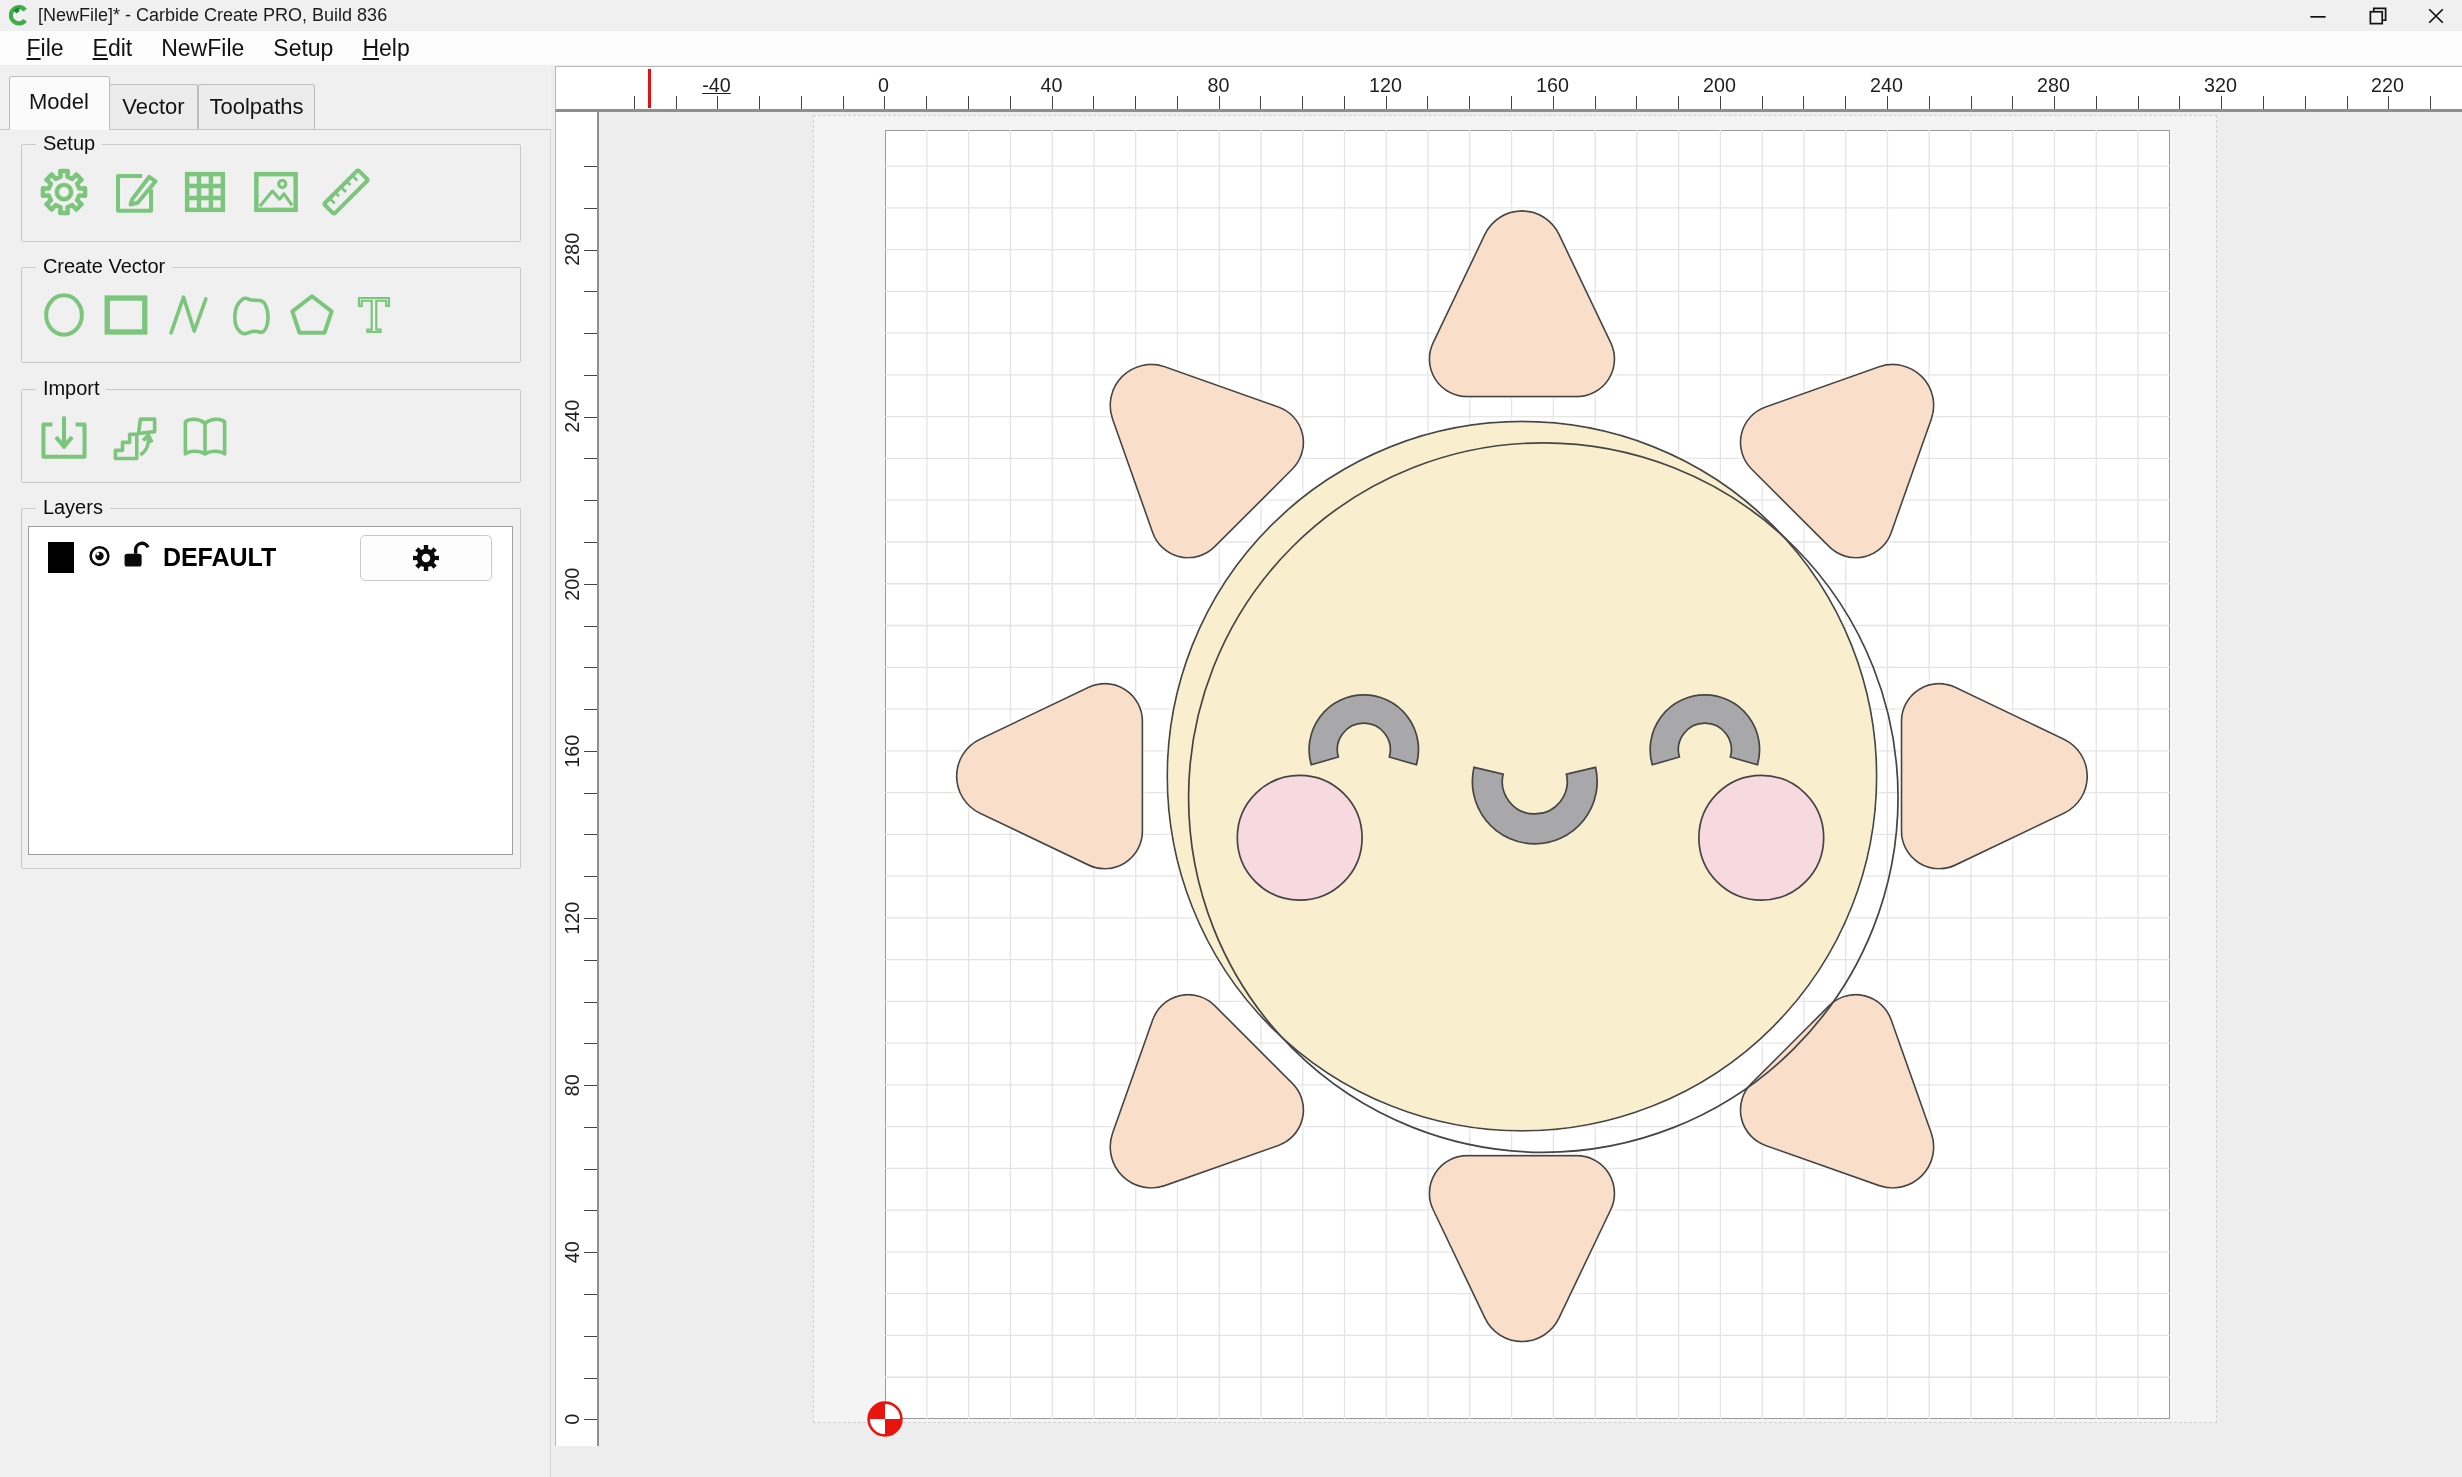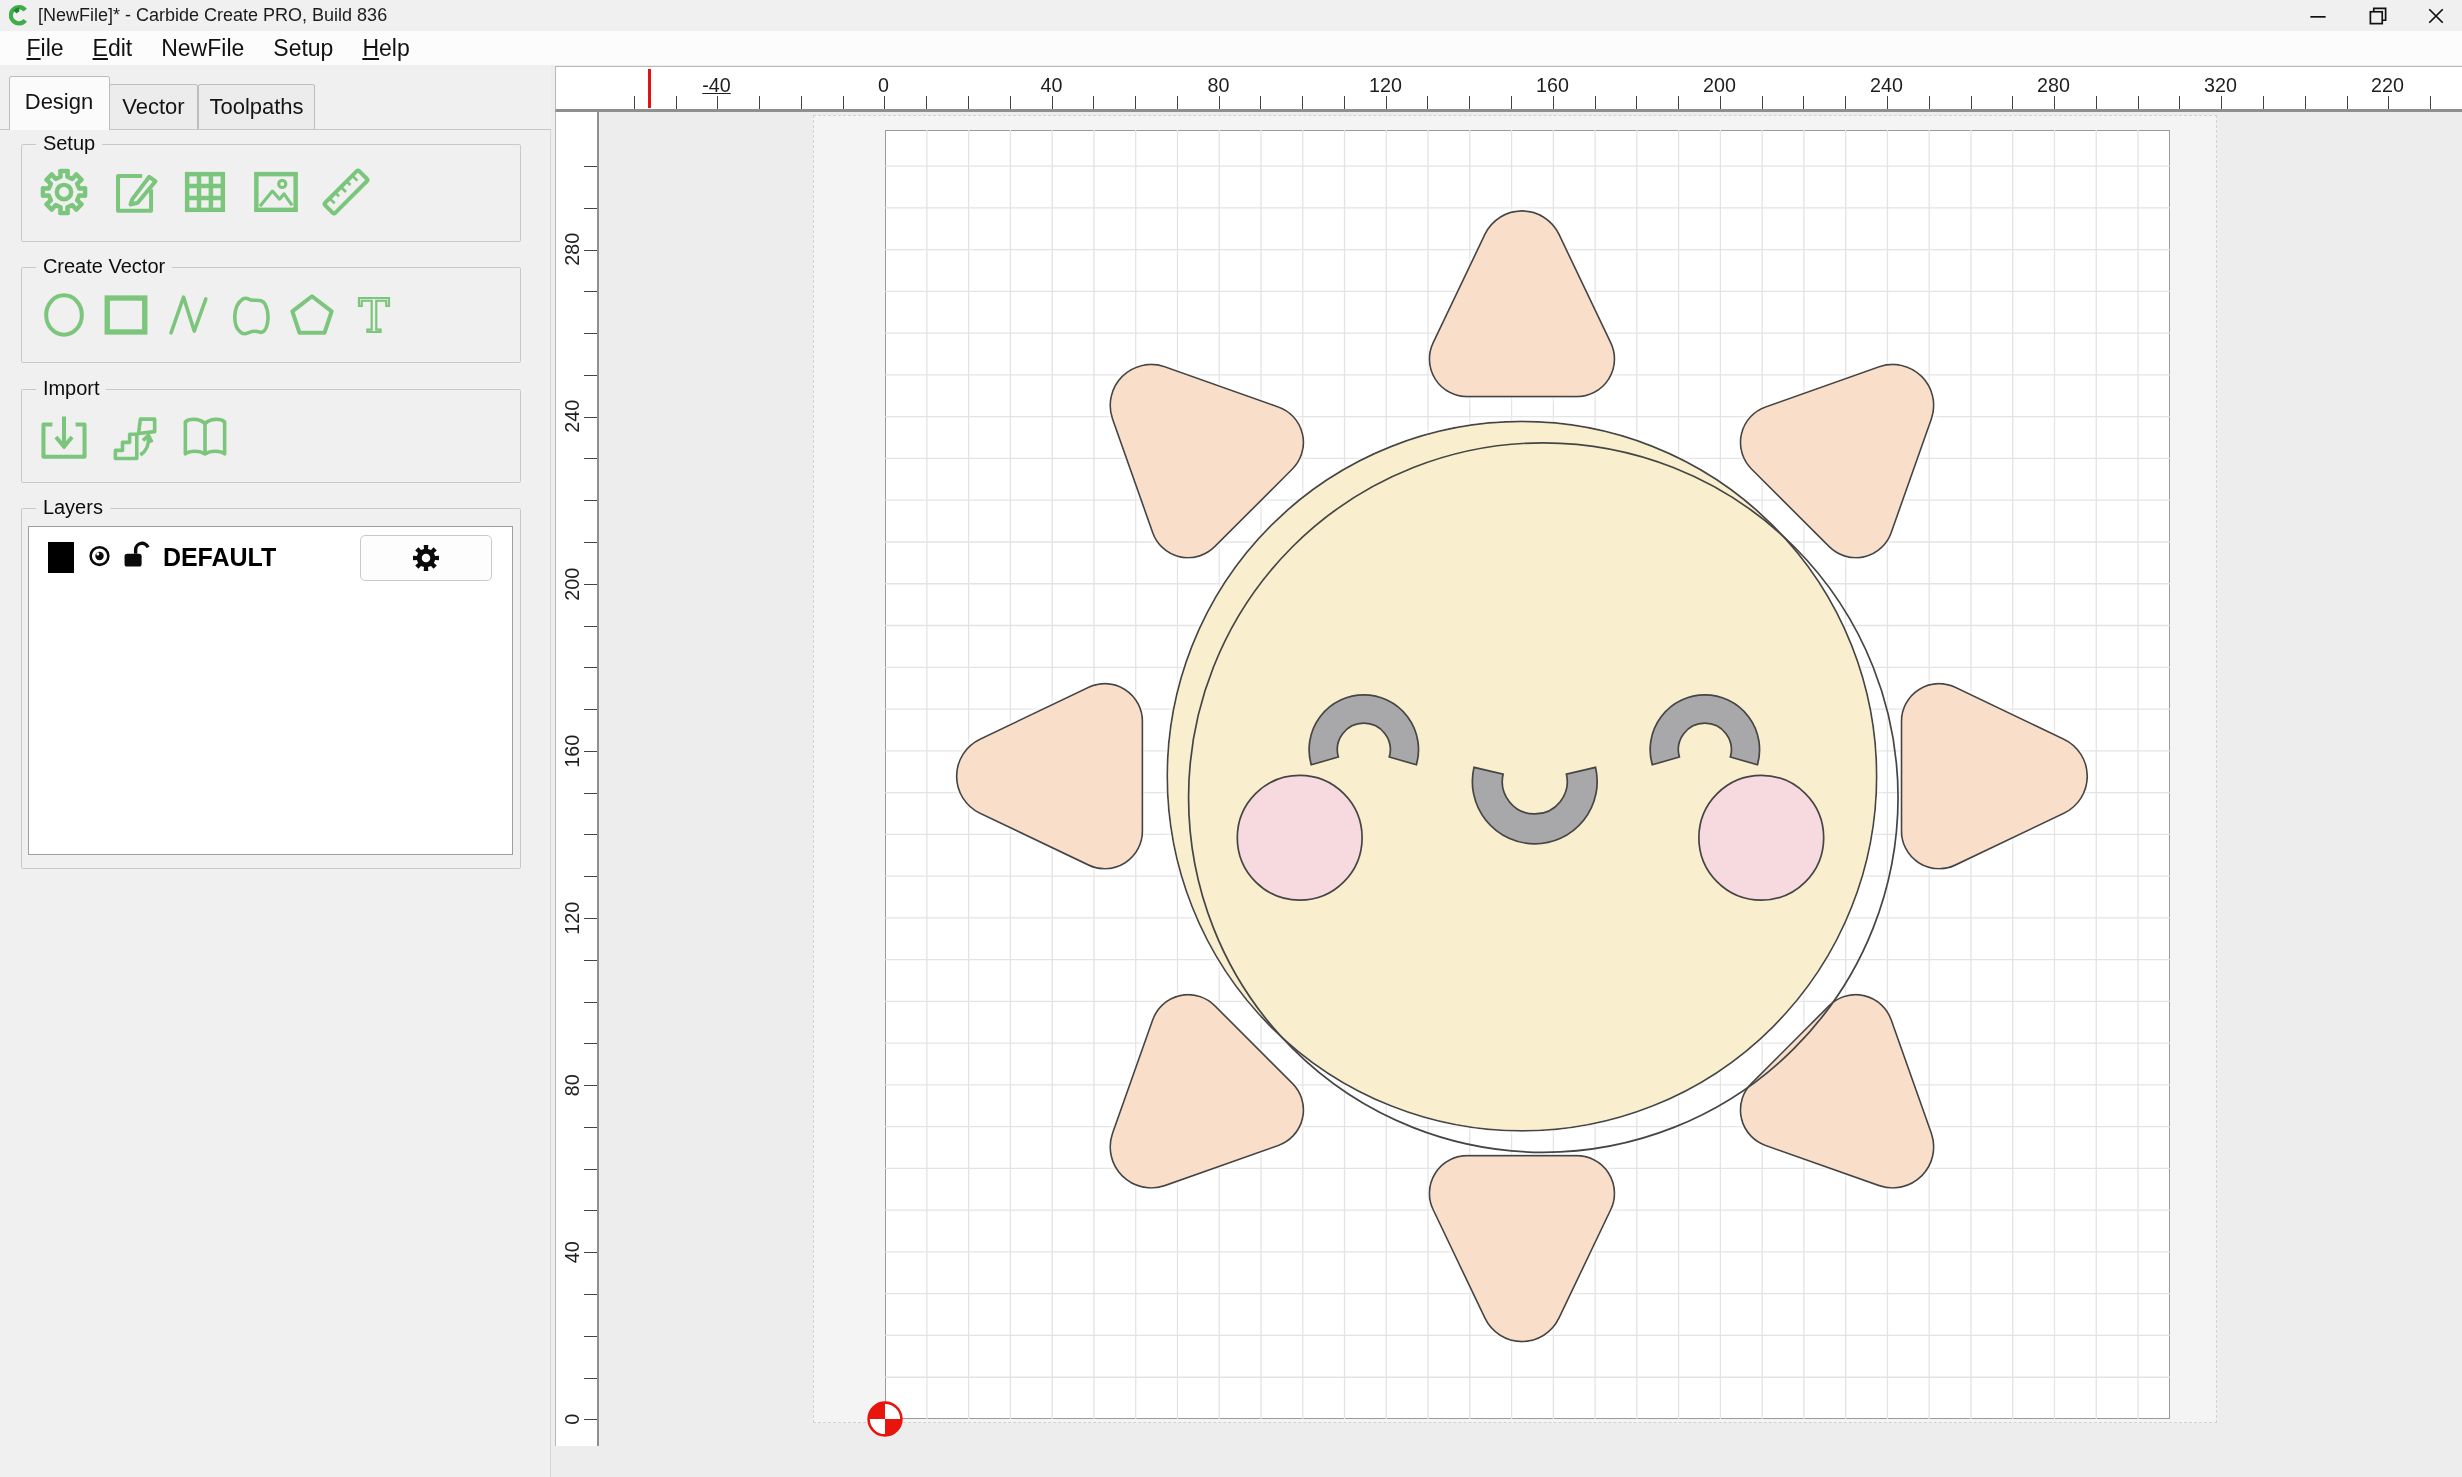--- a/index.html
+++ b/index.html
@@ -84,21 +84,21 @@
 <div class="abs" id="menubar">
     <span class="menu-item"><u>F</u>ile</span>
     <span class="menu-item"><u>E</u>dit</span>
     <span class="menu-item">NewFile</span>
     <span class="menu-item">Setup</span>
     <span class="menu-item"><u>H</u>elp</span>
   </div>
 
 <div class="abs" id="tabstrip">
   <div class="strip-line"></div>
-  <div class="tab active">Design</div>
+  <div class="tab active">Model</div>
   <div class="tab t1">Vector</div>
   <div class="tab t2">Toolpaths</div>
 </div>
 
 <div class="abs" id="sidebar">
 
   <div class="gb" id="gb-setup">
     <span class="gb-label">Setup</span>
     <div class="iconrow">
       <span class="toolbtn">

